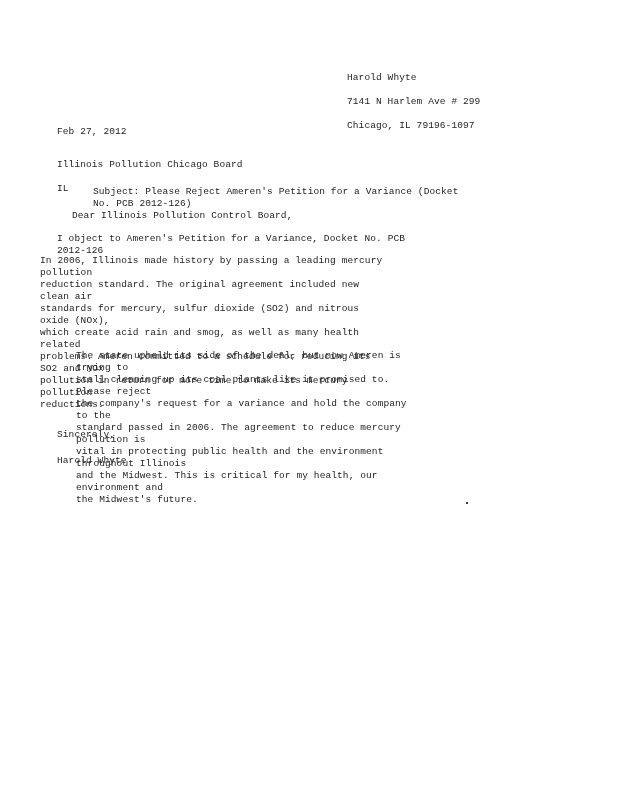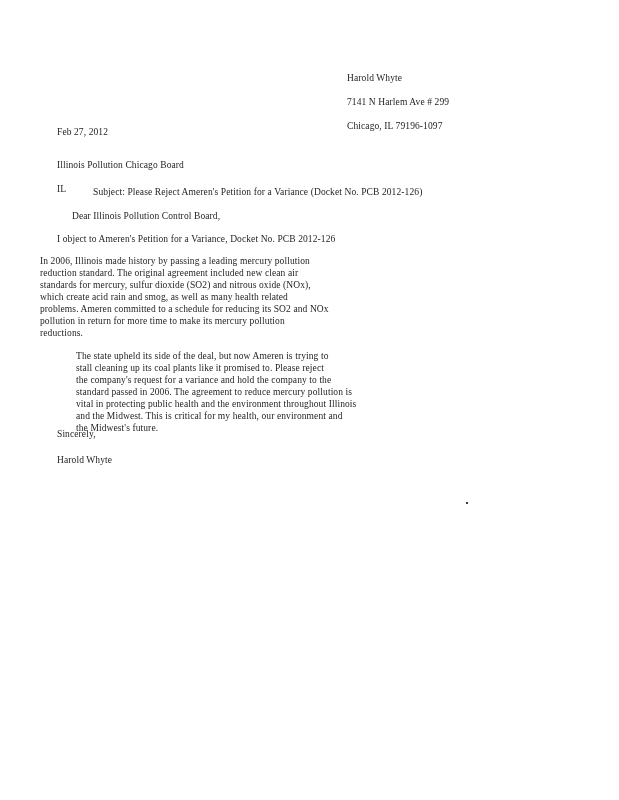--- a/index.html
+++ b/index.html
@@ -6,21 +6,21 @@
     margin: 0;
     padding: 0;
     background: #ffffff;
   }
   .page {
     position: relative;
     width: 619px;
     height: 800px;
     background: #ffffff;
     overflow: hidden;
-    font-family: Liberation Serif, serif;
+    font-family: Liberation Mono, monospace;
     color: #1f1f1f;
   }
   .scan-text {
     position: absolute;
     font-size: 9.5px;
     line-height: 12px;
     letter-spacing: 0.1px;
     color: #242424;
     filter: blur(0.25px);
     white-space: pre-line;

